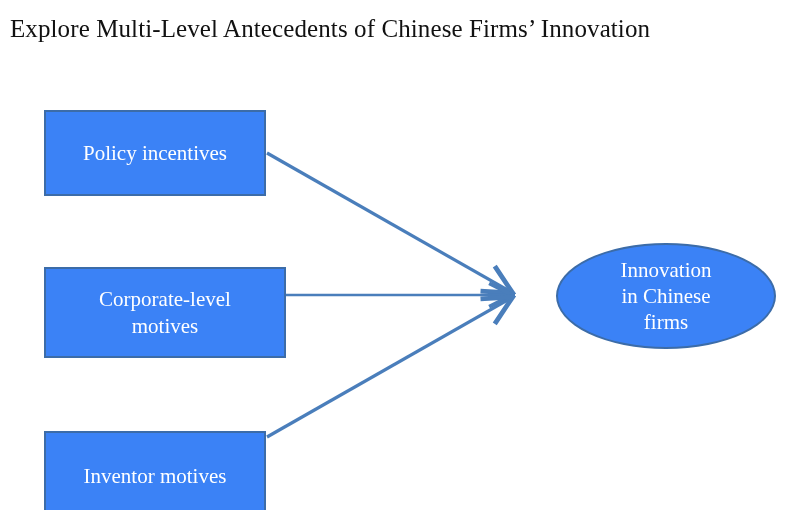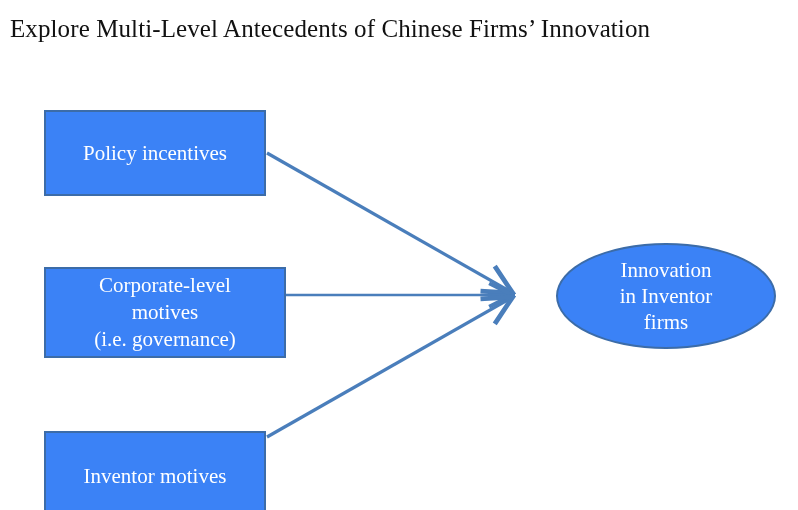--- a/index.html
+++ b/index.html
@@ -104,29 +104,28 @@
   </svg>
 
   <div class="node" id="box-policy">
     <span class="label">Policy incentives</span>
   </div>
 
   <div class="node" id="box-corporate">
     <span class="label">
       <span>Corporate-level</span><br>
       <span>motives</span><br>
-      <span>(i.e. governance)</span>
     </span>
   </div>
 
   <div class="node" id="box-inventor">
     <span class="label">Inventor motives</span>
   </div>
 
   <div class="node" id="ellipse-innovation">
     <span class="label">
       <span>Innovation</span><br>
-      <span>in Inventor</span><br>
+      <span>in Chinese</span><br>
       <span>firms</span>
     </span>
   </div>
 
 </div>
 
 </body></html>

